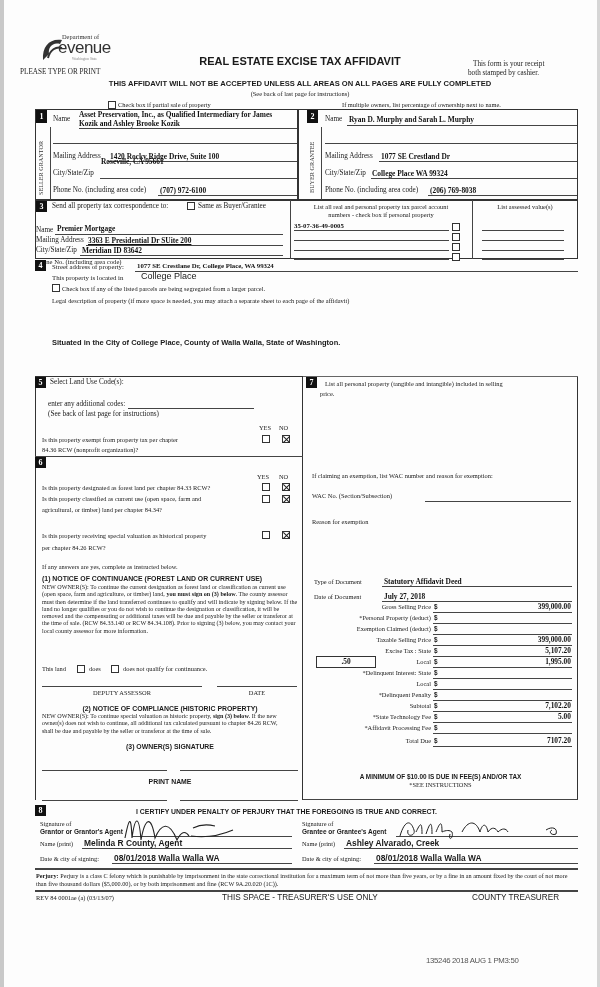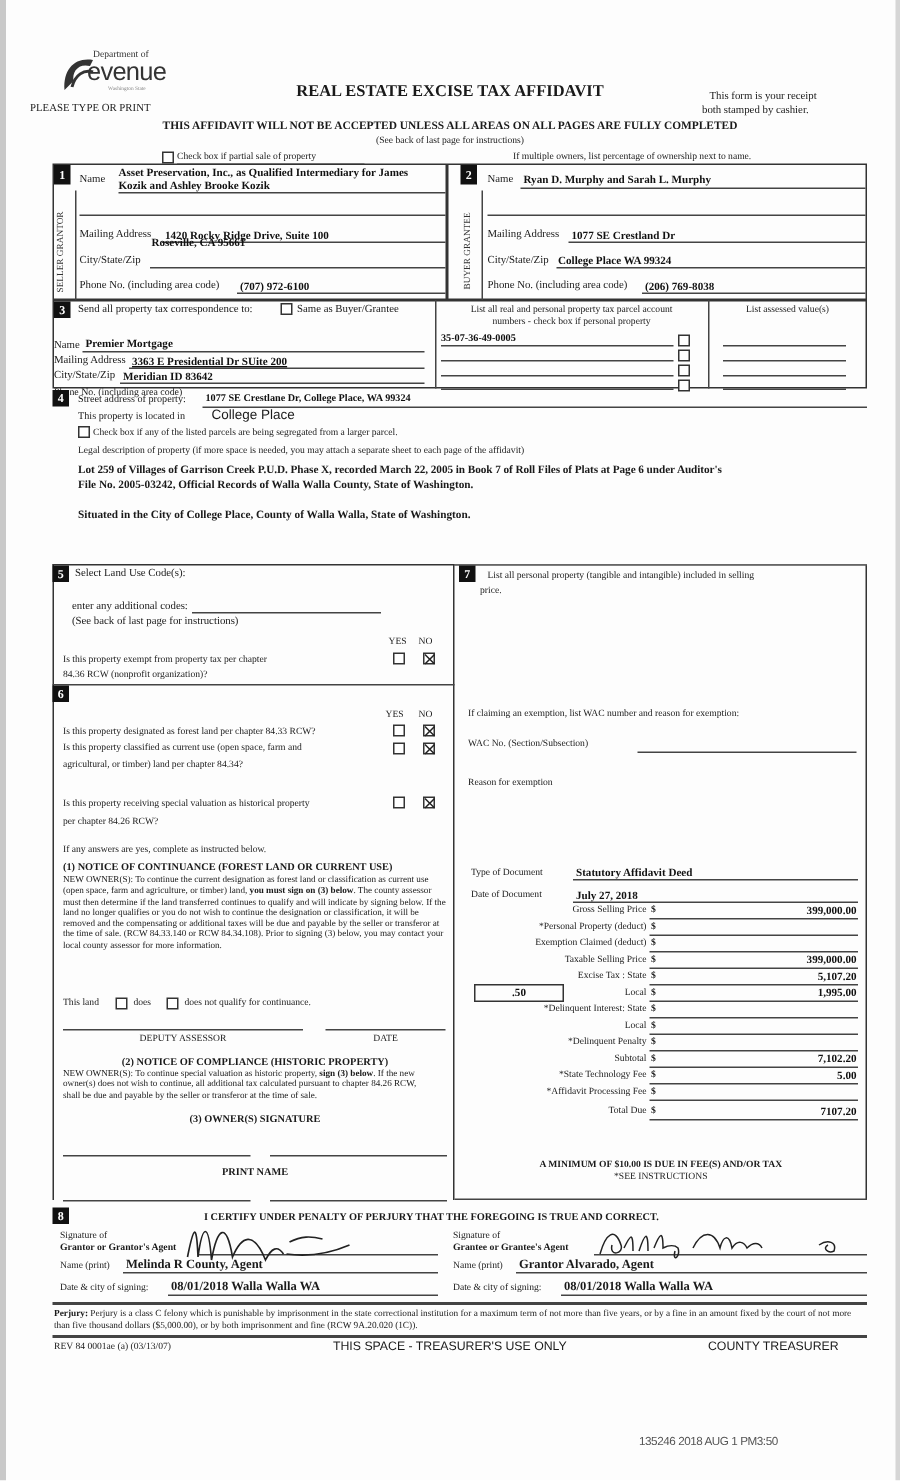--- a/index.html
+++ b/index.html
@@ -4,21 +4,21 @@
 <style>
 *{box-sizing:border-box;margin:0;padding:0}
 html,body{width:600px;height:987px;background:#fff;overflow:hidden}
 body{font-family:"Liberation Serif","DejaVu Serif",serif;color:#1a1a1a;position:relative}
 .page{position:absolute;left:0;top:0;width:600px;height:987px;background:#fdfdfd}
 .edge-l{position:absolute;left:0;top:0;width:4px;height:987px;background:#c9c9c9}
 .edge-r{position:absolute;right:0;top:0;width:3px;height:987px;background:#d6d6d6}
 .abs{position:absolute}
 .small{font-size:7.2px;line-height:9px}
 .xs{font-size:6.4px;line-height:8px}
-.b{font-weight:bold;font-family:Liberation Serif, serif}
+.b{font-weight:bold;font-family:Liberation Sans, sans-serif}
 .fill{font-weight:bold;font-size:7.4px;color:#111}
 .hline{position:absolute;height:0;border-top:1px solid #444}
 .vline{position:absolute;width:0;border-left:1px solid #444}
 .box{position:absolute;border:1px solid #333}
 .num{position:absolute;background:#111;color:#fff;font-weight:bold;font-size:8px;text-align:center;line-height:11px;width:11px;height:11px}
 .chk{position:absolute;width:8px;height:8px;border:1px solid #333;background:#fff}
 .chk.x::before,.chk.x::after{content:"";position:absolute;left:3px;top:-1px;width:1px;height:9px;background:#222}
 .chk.x::before{transform:rotate(45deg)}
 .chk.x::after{transform:rotate(-45deg)}
 .vtext{position:absolute;writing-mode:vertical-rl;transform:rotate(180deg);font-size:6.2px;text-align:center;line-height:7px;color:#333}
@@ -140,22 +140,20 @@
 
   <div class="num" style="left:35px;top:260px">4</div>
   <div class="abs small" style="left:52px;top:262px;white-space:nowrap;font-size:6.8px">Street address of property:</div>
   <div class="abs fill" style="left:137px;top:262px;white-space:nowrap;font-size:6.8px">1077 SE Crestlane Dr, College Place, WA  99324</div>
   <div class="hline" style="left:135px;top:271px;width:443px"></div>
   <div class="abs small" style="left:52px;top:273px;font-size:6.8px">This property is located in</div>
   <div class="abs" style="left:141px;top:271px;font-family:'Liberation Sans',sans-serif;font-size:9px">College Place</div>
   <div class="chk" style="left:52px;top:284px"></div>
   <div class="abs xs" style="left:62px;top:285px;white-space:nowrap">Check box if any of the listed parcels are being segregated from a larger parcel.</div>
   <div class="abs xs" style="left:52px;top:297px;white-space:nowrap">Legal description of property (if more space is needed, you may attach a separate sheet to each page of the affidavit)</div>
-  <div class="abs b" style="left:52px;top:308px;font-size:7.5px;white-space:nowrap;letter-spacing:-0.05px">Lot 259 of Villages of Garrison Creek P.U.D. Phase X, recorded March 22, 2005 in Book 7 of Roll Files of Plats at Page 6 under Auditor's</div>
-  <div class="abs b" style="left:52px;top:318px;font-size:7.5px;white-space:nowrap">File No. 2005-03242, Official Records of Walla Walla County, State of Washington.</div>
   <div class="abs b" style="left:52px;top:338px;font-size:7.5px;white-space:nowrap">Situated in the City of College Place, County of Walla Walla, State of Washington.</div>
 
   <div class="box" style="left:35px;top:376px;width:268px;height:424px;border-bottom:none"></div>
   <div class="num" style="left:35px;top:377px">5</div>
   <div class="abs small" style="left:50px;top:378px">Select Land Use Code(s):</div>
   <div class="abs small" style="left:48px;top:400px">enter any additional codes:</div>
   <div class="hline" style="left:128px;top:408px;width:126px"></div>
   <div class="abs small" style="left:48px;top:410px">(See back of last page for instructions)</div>
   <div class="abs xs" style="left:259px;top:424px">YES</div>
   <div class="abs xs" style="left:279px;top:424px">NO</div>
@@ -318,21 +316,21 @@
   <div class="abs b" style="left:114px;top:853px;font-size:8.4px;white-space:nowrap">08/01/2018 Walla Walla WA</div>
   <div class="hline" style="left:112px;top:863px;width:180px"></div>
 
   <div class="abs xs" style="left:302px;top:820px">Signature of</div>
   <div class="abs b" style="left:302px;top:828px;font-size:6.5px;white-space:nowrap">Grantee or Grantee's Agent</div>
   <div class="hline" style="left:396px;top:836px;width:182px"></div>
   <svg class="sig" style="left:396px;top:816px" width="180" height="26" viewBox="0 0 180 26">
     <path d="M4 20 C 8 6, 14 2, 18 14 C 20 20, 10 22, 12 14 M20 16 C 24 8, 26 4, 26 18 M30 18 C 34 6, 36 4, 36 18 M40 16 C 44 6, 46 4, 46 16 C 50 14, 54 14, 56 16 C 58 22, 52 26, 54 18 M66 16 C 72 4, 80 4, 84 16 C 86 8, 90 6, 92 16 C 96 10, 100 12, 102 16 C 106 12, 110 12, 112 16 M150 14 C 156 10, 162 12, 160 18 C 156 20, 152 16, 156 14" stroke="#222" stroke-width="1" fill="none"></path>
   </svg>
   <div class="abs xs" style="left:302px;top:840px">Name (print)</div>
-  <div class="abs b" style="left:346px;top:838px;font-size:8.4px;white-space:nowrap">Grantor Alvarado, Agent</div>
+  <div class="abs b" style="left:346px;top:838px;font-size:8.4px;white-space:nowrap">Ashley Alvarado, Creek</div>
   <div class="hline" style="left:344px;top:848px;width:234px"></div>
   <div class="abs xs" style="left:302px;top:855px;white-space:nowrap">Date &amp; city of signing:</div>
   <div class="abs b" style="left:376px;top:853px;font-size:8.4px;white-space:nowrap">08/01/2018 Walla Walla WA</div>
   <div class="hline" style="left:374px;top:863px;width:204px"></div>
 
   <div class="hline" style="left:35px;top:868px;width:543px;border-top-width:2px"></div>
   <div class="abs" style="left:36px;top:872px;width:540px;font-size:6.2px;line-height:8px"><b>Perjury:</b><span> Perjury is a class C felony which is punishable by imprisonment in the state correctional institution for a maximum term of not more than five years, or by a fine in an amount fixed by the court of not more than five thousand dollars ($5,000.00), or by both imprisonment and fine (RCW 9A.20.020 (1C)).</span></div>
   <div class="hline" style="left:35px;top:890px;width:543px;border-top-width:2px"></div>
   <div class="abs xs" style="left:36px;top:894px;white-space:nowrap">REV 84 0001ae (a) (03/13/07)</div>
   <div class="abs" style="left:222px;top:893px;font-family:'Liberation Sans',sans-serif;font-size:8.2px;white-space:nowrap">THIS SPACE - TREASURER'S USE ONLY</div>

